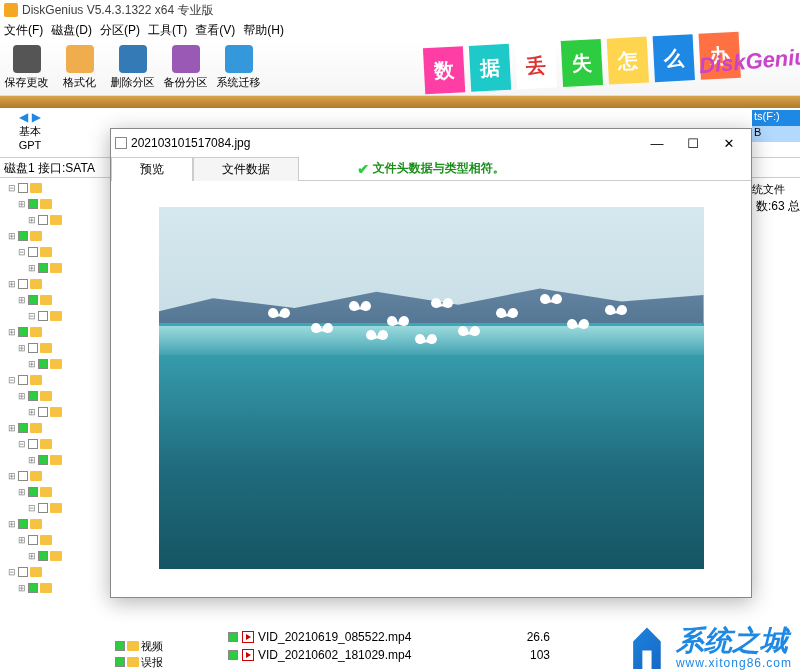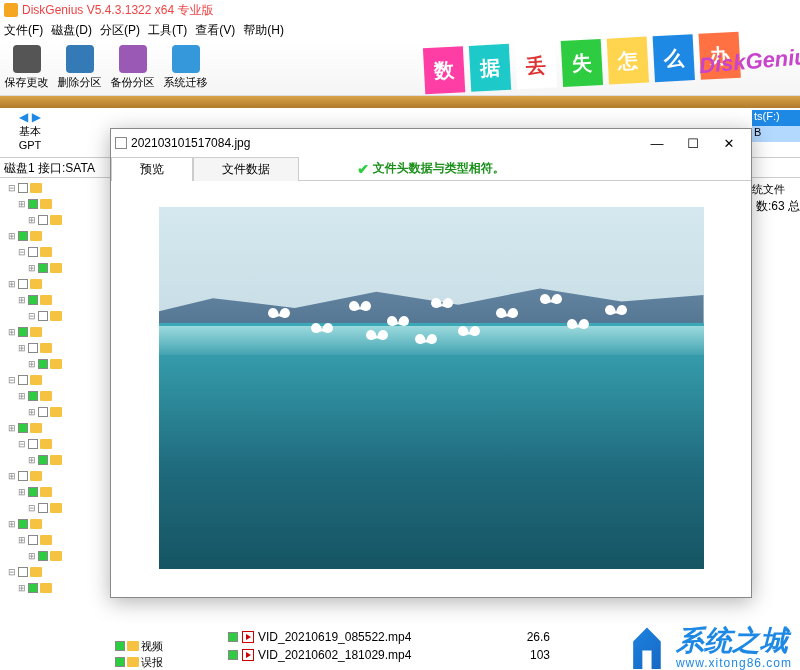--- a/index.html
+++ b/index.html
@@ -1,17 +1,17 @@
 <!DOCTYPE html>
 <html><head>
 <meta charset="utf-8">
 <style>
 * { margin: 0; padding: 0; box-sizing: border-box; font-family: "Microsoft YaHei", Arial, sans-serif; }
 body { width: 800px; height: 670px; overflow: hidden; background: #fff; }
-.title-bar { height: 20px; background: #fff; display: flex; align-items: center; padding: 0 4px; font-size: 12px; color: #ef4444; text-align: right; }
+.title-bar { height: 20px; background: #fff; display: flex; align-items: center; padding: 0 4px; font-size: 12px; color: #404040; text-align: right; }
 .title-bar .logo { width: 14px; height: 14px; background: #f5a623; margin-right: 4px; border-radius: 2px; }
 .menu-bar { height: 20px; display: flex; align-items: center; padding: 0 4px; font-size: 12px; gap: 8px; }
 .menu-bar span { cursor: default; }
 .toolbar { height: 56px; background: linear-gradient(#fff,#f5f5f5); border-bottom: 1px solid #ddd; display: flex; align-items: center; position: relative; }
 .tool-btn { width: 53px; height: 54px; display: flex; flex-direction: column; align-items: center; justify-content: center; font-size: 11px; cursor: pointer; }
 .tool-btn .ico { width: 28px; height: 28px; border-radius: 4px; margin-bottom: 2px; }
 .banner-tiles { position: absolute; right: 60px; top: 0; height: 50px; display: flex; align-items: flex-start; gap: 6px; transform: rotate(-3deg); }
 .tile { width: 40px; height: 46px; color: #fff; font-size: 20px; font-weight: bold; display: flex; align-items: center; justify-content: center; }
 .dg-brand { position: absolute; right: -20px; top: 8px; color: #c844cc; font-size: 22px; font-style: italic; font-weight: bold; transform: rotate(-5deg); }
 .partition-bar { height: 12px; background: linear-gradient(#d9a34a,#b07a2a); }
@@ -73,20 +73,24 @@
     <span>帮助(H)</span>
   </div>
 
 <div class="toolbar">
   <div id="tool-btns" style="display:flex">
       <div class="tool-btn">
         <div class="ico" style="background: rgb(85, 85, 85);"></div>
         <span>保存更改</span>
       </div>
       <div class="tool-btn">
+        <div class="ico" style="background: rgb(240, 173, 78);"></div>
+        <span>格式化</span>
+      </div>
+      <div class="tool-btn">
         <div class="ico" style="background: rgb(51, 122, 183);"></div>
         <span>删除分区</span>
       </div>
       <div class="tool-btn">
         <div class="ico" style="background: rgb(155, 89, 182);"></div>
         <span>备份分区</span>
       </div>
       <div class="tool-btn">
         <div class="ico" style="background: rgb(52, 152, 219);"></div>
         <span>系统迁移</span>

